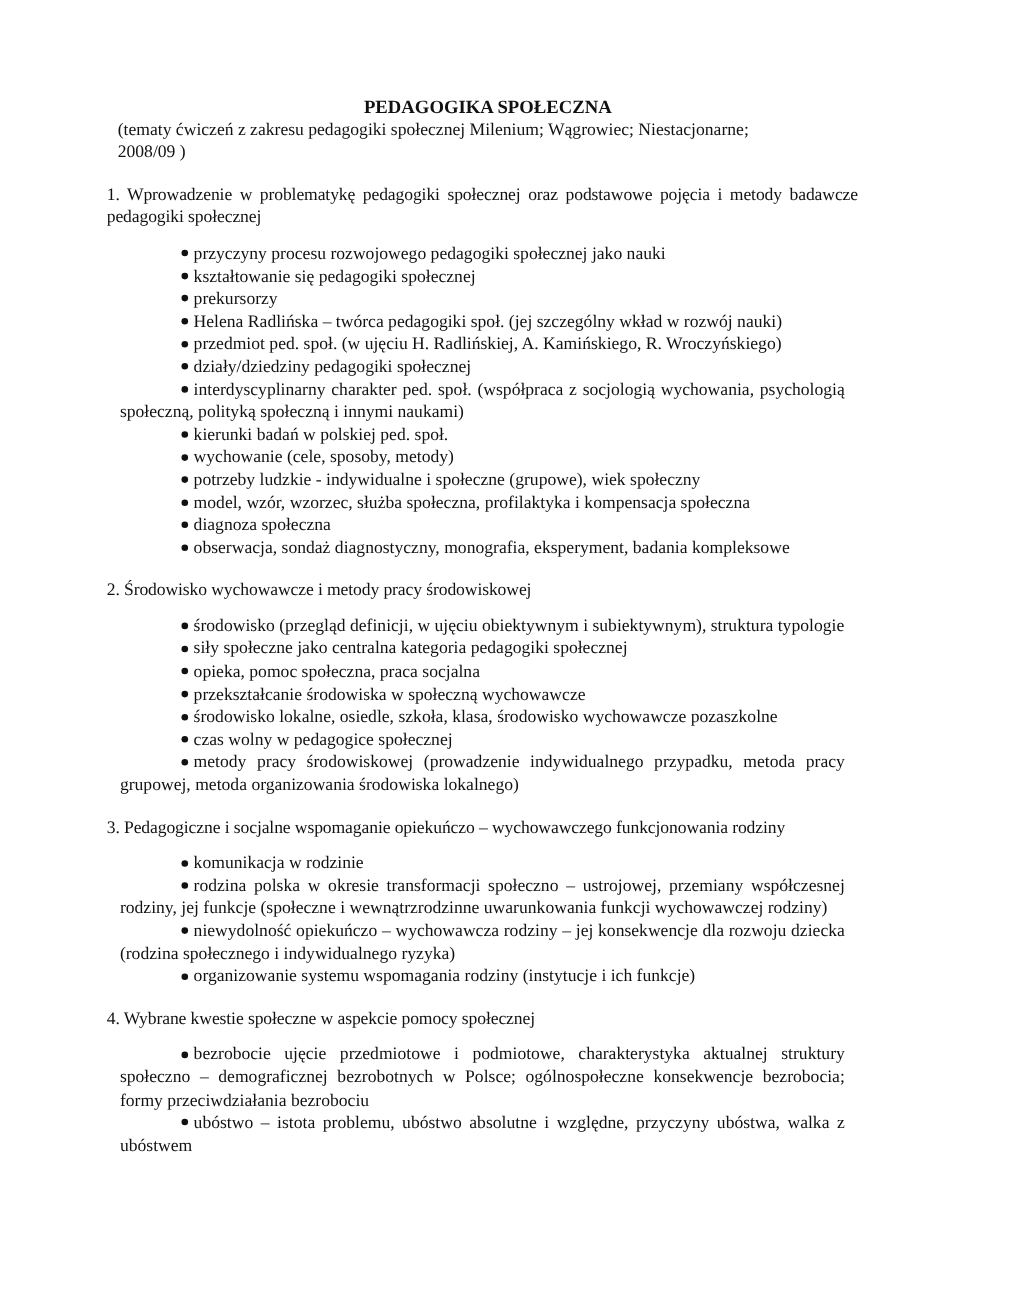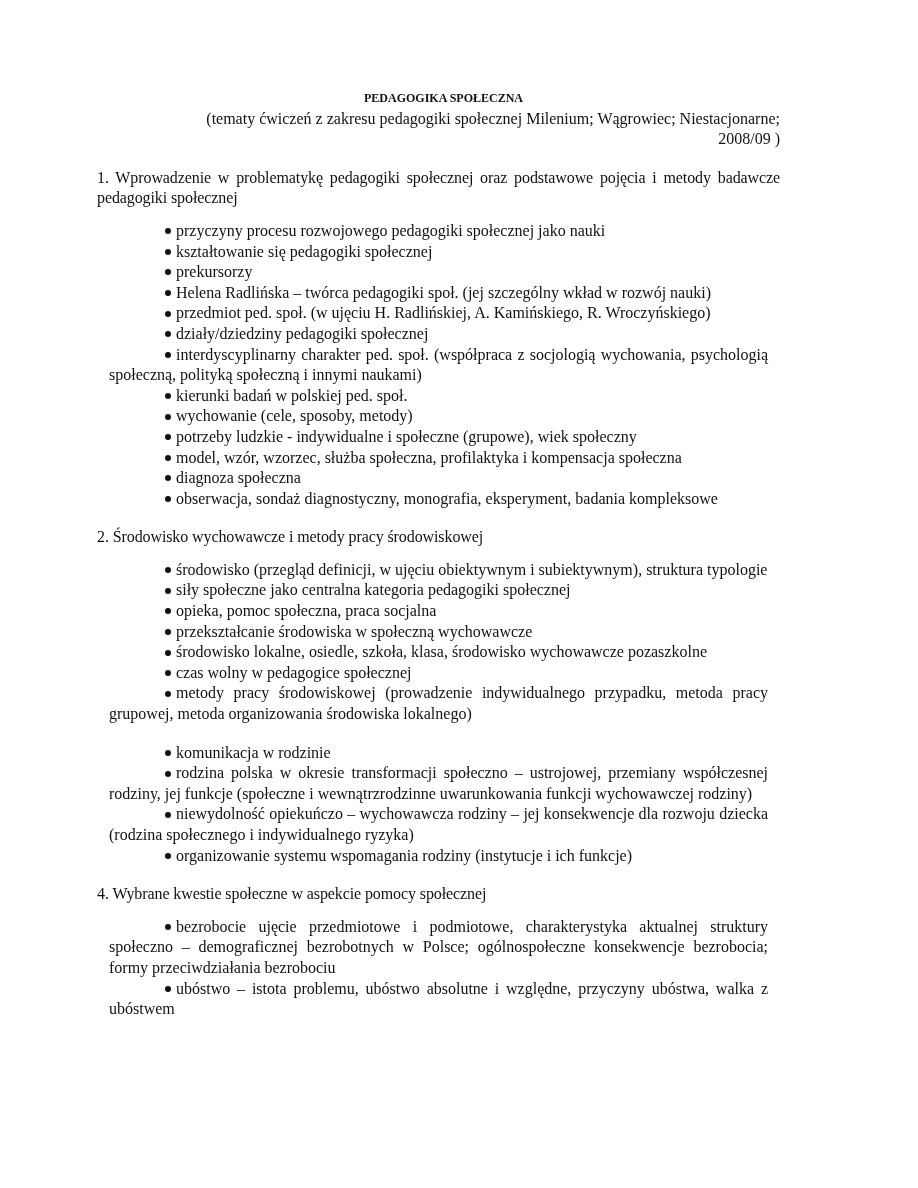--- a/index.html
+++ b/index.html
@@ -1,20 +1,20 @@
 <!DOCTYPE html>
 <html><head>
 <meta charset="utf-8">
 <style>
   html, body { margin:0; padding:0; background:#ffffff; }
   body { width:918px; height:1188px; position:relative; overflow:hidden;
          font-family:"Liberation Serif", "DejaVu Serif", serif; color:#111; }
   .page { position:absolute; left:97px; top:88px; width:683px; font-size:16px; line-height:20.6px; }
-  .title { text-align:center; font-weight:bold; font-size:12px; margin:0; padding-left:10px; }
-  .subtitle { text-align:right; margin:0; padding-left:10px; }
+  .title { text-align:center; font-weight:bold; font-size:17px; margin:0; padding-left:10px; }
+  .subtitle { text-align:left; margin:0; padding-left:10px; }
   .section { margin-top:18px; }
   .sec-head { font-weight:normal; text-align:justify; margin:0; letter-spacing:-0.1px; }
   .items { list-style:none; margin:12px; padding:0; }
   .item { margin:0; }
   .item.short { padding-left:56px; }
   .item.long { text-indent:56px; text-align:justify; }
   .bullet { display:inline-block; width:6px; height:6px; border-radius:50%; background:#111;
             vertical-align:middle; margin-right:5px; position:relative; top:-1px; text-indent:0; }
   .item.short .bullet { margin-left:0; }
 </style>
@@ -53,20 +53,21 @@
           <p class="item long"><span class="bullet"></span><span>środowisko (przegląd definicji, w ujęciu obiektywnym i subiektywnym), struktura typologie</span></p>
           <p class="item short"><span class="bullet"></span><span>siły społeczne jako centralna kategoria pedagogiki społecznej</span></p>
           <p class="item short"><span class="bullet"></span><span>opieka, pomoc społeczna, praca socjalna</span></p>
           <p class="item short"><span class="bullet"></span><span>przekształcanie środowiska w społeczną wychowawcze</span></p>
           <p class="item short"><span class="bullet"></span><span>środowisko lokalne, osiedle, szkoła, klasa, środowisko wychowawcze pozaszkolne</span></p>
           <p class="item short"><span class="bullet"></span><span>czas wolny w pedagogice społecznej</span></p>
           <p class="item long"><span class="bullet"></span><span>metody pracy środowiskowej (prowadzenie indywidualnego przypadku, metoda pracy grupowej, metoda organizowania środowiska lokalnego)</span></p>
         </div>
       </div>
       <div class="section">
+        <p class="sec-head">3. Pedagogiczne i socjalne wspomaganie opiekuńczo – wychowawczego funkcjonowania rodziny</p>
         <div class="items">
           <p class="item short"><span class="bullet"></span><span>komunikacja w rodzinie</span></p>
           <p class="item long"><span class="bullet"></span><span>rodzina polska w okresie transformacji społeczno – ustrojowej, przemiany współczesnej rodziny, jej funkcje (społeczne i wewnątrzrodzinne uwarunkowania funkcji wychowawczej rodziny)</span></p>
           <p class="item long"><span class="bullet"></span><span>niewydolność opiekuńczo – wychowawcza rodziny – jej konsekwencje dla rozwoju dziecka (rodzina społecznego i indywidualnego ryzyka)</span></p>
           <p class="item short"><span class="bullet"></span><span>organizowanie systemu wspomagania rodziny (instytucje i ich funkcje)</span></p>
         </div>
       </div>
       <div class="section">
         <p class="sec-head">4. Wybrane kwestie społeczne w aspekcie pomocy społecznej</p>
         <div class="items">

